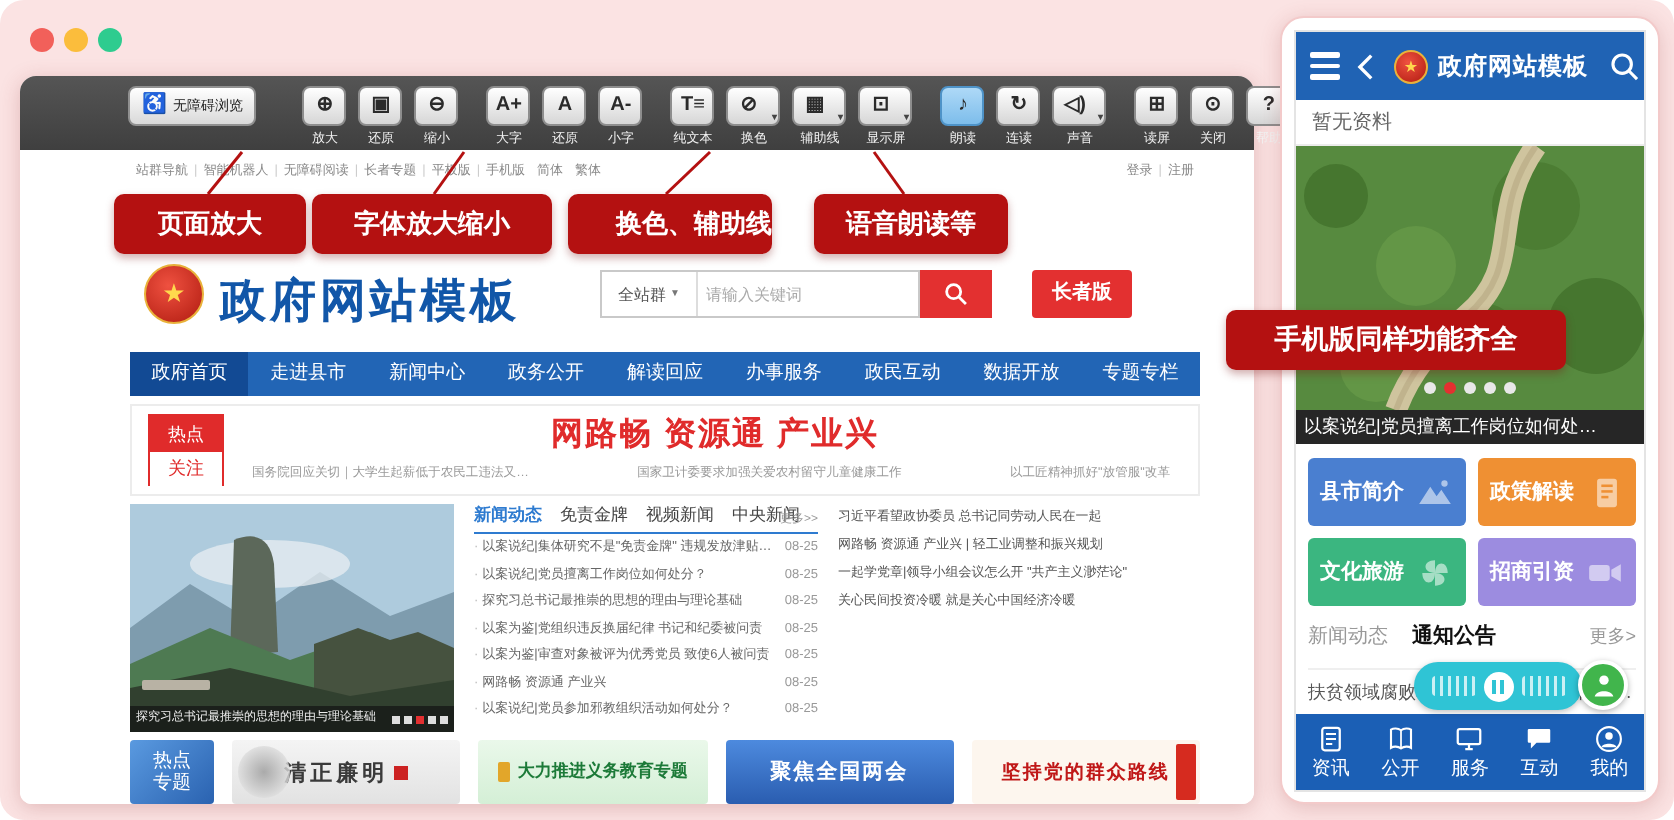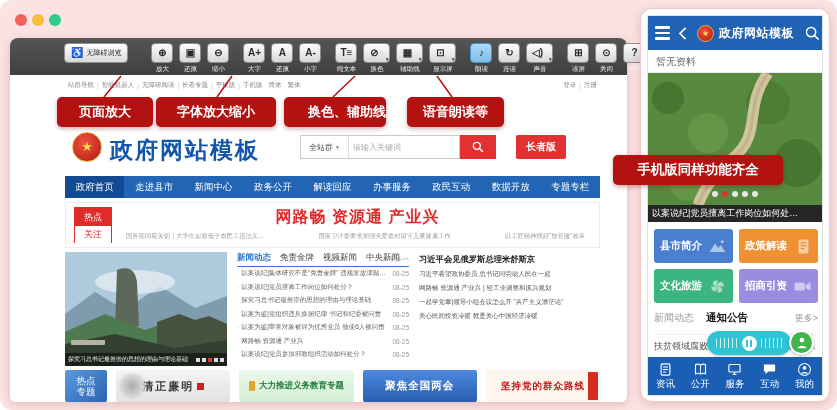--- a/index.html
+++ b/index.html
@@ -360,21 +360,20 @@
             <span class="n-d">08-25</span>
           </div>
         <div class="n-row">
             <span class="bu">·</span>
             <span class="n-t">以案说纪|党员参加邪教组织活动如何处分？</span>
             <span class="n-d">08-25</span>
           </div>
       </div>
 
       <div class="yw">
-        <div class="yw-f">习近平会见俄罗斯总理米舒斯京</div>
         <div class="yw-i">习近平看望政协委员 总书记同劳动人民在一起</div>
         <div class="yw-i">网路畅 资源通 产业兴 | 轻工业调整和振兴规划</div>
         <div class="yw-i">一起学党章|领导小组会议怎么开 "共产主义渺茫论"</div>
         <div class="yw-i">关心民间投资冷暖 就是关心中国经济冷暖</div>
       </div>
 
       <div class="topics">
         <div class="tp-label">
           <span>热点</span>
             <span>专题</span>

